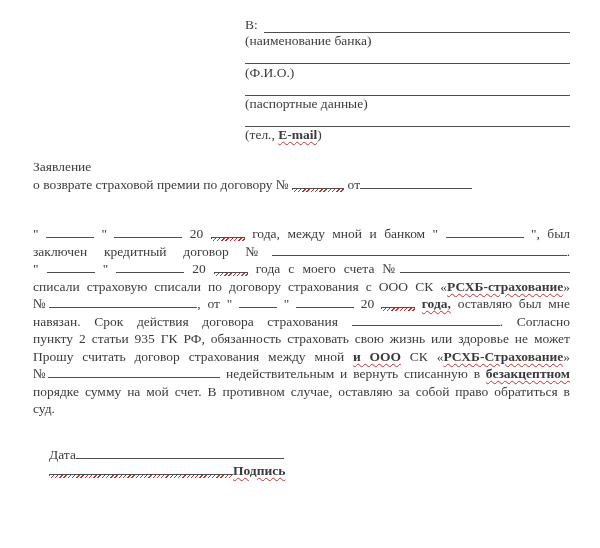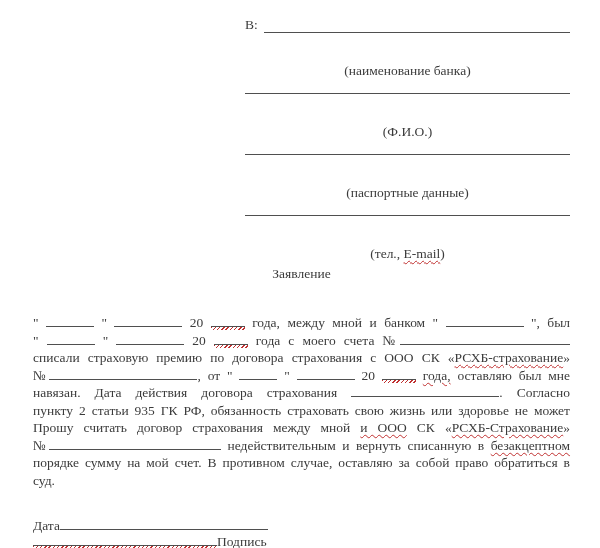--- a/index.html
+++ b/index.html
@@ -27,37 +27,38 @@
   .blank{
     display:inline-block;height:12px;
     border-bottom:1px solid var(--line);
     position:relative;vertical-align:baseline;
   }
   .blank.grow{flex:1 1 auto;}
   .blank.sq::after{
     content:"";position:absolute;left:0;right:0;bottom:-4px;height:3px;
     background:repeating-linear-gradient(135deg,var(--squiggle) 0,var(--squiggle) 1px,transparent 1px,transparent 3px);
   }
-  .hlabel{text-align:center;height:15px;line-height:15px;margin-top:30px;}
+  .hlabel{text-align:left;height:15px;line-height:15px;}
   
-  .title{margin-top:4px;text-align:center;line-height:17px;}
+  .title{margin-top:16px;line-height:17px;}
   .title-line2{margin-top:1px;}
   
   .body-paragraph{margin-top:32px;line-height:17.5px;}
   .bline{white-space:normal;}
   .bline.just{text-align:justify;text-align-last:justify;}
   .sqtext{
     text-decoration:underline;
     text-decoration-style:wavy;
     text-decoration-color:var(--squiggle);
     text-decoration-thickness:1px;
     text-underline-offset:2px;
+    font-weight:bold;
   }
   
-  .footer{margin-top:28px;line-height:16px;}
+  .footer{margin-top:28px;line-height:16px;margin-left:16px;}
   .footer .frow{height:16px;}
 </style>
 </head>
 <body>
 
 <div class="page">
   <div class="header-block">
       <div class="hrow">
         <div class="hline">
           <span class="hprefix">В: </span>
@@ -82,28 +83,30 @@
       <div class="hrow">
         <div class="hline">
           <span class="blank grow"></span>
         </div>
         <div class="hlabel"><span>(тел., </span><span class="sqtext">E-mail</span><span>)</span></div>
       </div>
     </div>
 
   <div class="title">
     <div class="title-line1">Заявление</div>
+    <div class="title-line2"><span>о возврате страховой премии по договору № </span><span class="blank sq" style="width: 52px;"></span><span> от</span><span class="blank" style="width: 112px;"></span></div>
   </div>
 
   <div class="body-paragraph">
       <div class="bline just"><span>" </span><span class="blank" style="width: 48px;"></span><span> " </span><span class="blank" style="width: 68px;"></span><span> 20 </span><span class="blank sq" style="width: 34px;"></span><span> года, между мной и банком " </span><span class="blank" style="width: 78px;"></span><span> ", был</span></div>
+      <div class="bline just"><span>заключен кредитный договор №</span><span class="blank" style="width: 295px;"></span><span>.</span></div>
       <div class="bline just"><span>" </span><span class="blank" style="width: 48px;"></span><span> " </span><span class="blank" style="width: 68px;"></span><span> 20 </span><span class="blank sq" style="width: 34px;"></span><span> года с моего счета №</span><span class="blank" style="width: 170px;"></span></div>
-      <div class="bline just"><span>списали страховую премию по договора страхования с ООО СК «</span><span class="sqtext">РСХБ-страхование</span><span>»</span></div>
+      <div class="bline just"><span>списали страховую списали по договору страхования с ООО СК «</span><span class="sqtext">РСХБ-страхование</span><span>»</span></div>
       <div class="bline just"><span>№</span><span class="blank" style="width: 148px;"></span><span>, от " </span><span class="blank" style="width: 38px;"></span><span> " </span><span class="blank" style="width: 58px;"></span><span> 20 </span><span class="blank sq" style="width: 34px;"></span><span> </span><span class="sqtext">года,</span><span> оставляю был мне</span></div>
-      <div class="bline just"><span>навязан. Дата действия договора страхования </span><span class="blank" style="width: 148px;"></span><span>. Согласно</span></div>
+      <div class="bline just"><span>навязан. Срок действия договора страхования </span><span class="blank" style="width: 148px;"></span><span>. Согласно</span></div>
       <div class="bline just"><span>пункту 2 статьи 935 ГК РФ, обязанность страховать свою жизнь или здоровье не может</span></div>
       <div class="bline just"><span>Прошу считать договор страхования между мной </span><span class="sqtext">и ООО</span><span> СК «</span><span class="sqtext">РСХБ-Страхование</span><span>»</span></div>
       <div class="bline just"><span>№</span><span class="blank" style="width: 172px;"></span><span> недействительным и вернуть списанную в </span><span class="sqtext">безакцептном</span></div>
       <div class="bline just"><span>порядке сумму на мой счет. В противном случае, оставляю за собой право обратиться в</span></div>
       <div class="bline"><span>суд.</span></div>
     </div>
 
   <div class="footer">
     <div class="frow"><span>Дата</span><span class="blank" style="width: 208px;"></span></div>
     <div class="frow"><span class="blank sq" style="width: 184px;"></span><span class="sqtext">Подпись</span></div>

